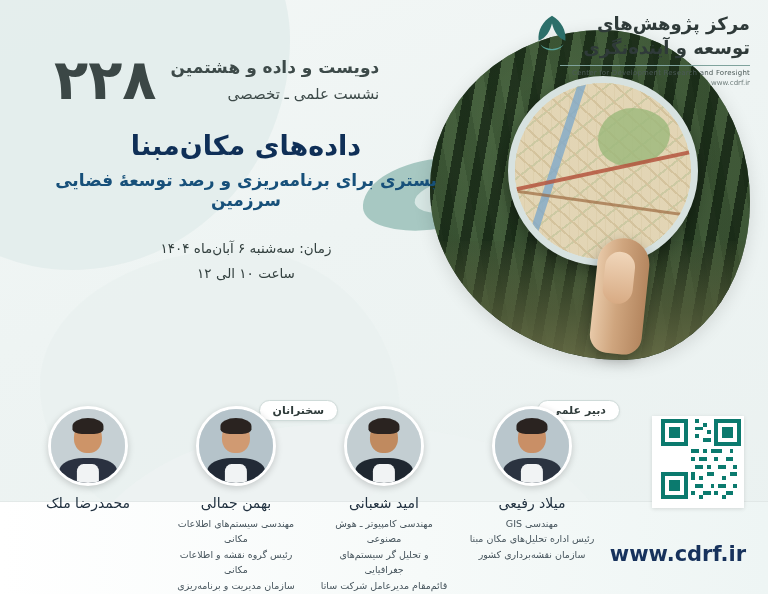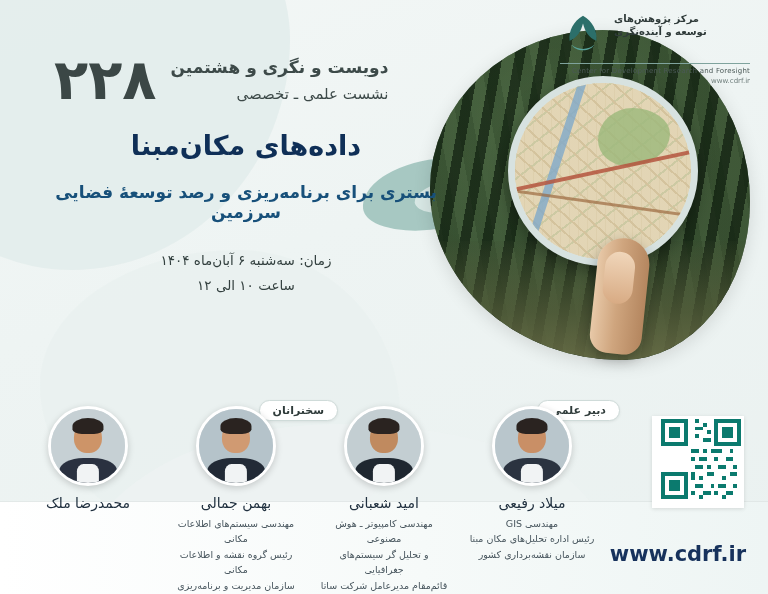--- a/index.html
+++ b/index.html
@@ -218,25 +218,25 @@
     direction: rtl;
     z-index: 5;
   }
   .logo-row {
     display: flex;
     align-items: flex-start;
     justify-content: flex-end;
     gap: 8px;
   }
   .logo-text-fa {
-    text-align: left;
+    text-align: right;
     line-height: 1.32;
     color: #2f3a39;
     font-weight: bold;
-    font-size: 10px;
+    font-size: 18px;
   }
   .logo-mark {
     width: 46px;
     height: 46px;
     flex: 0 0 auto;
   }
   .logo-sep {
     width: 190px;
     height: 1px;
     background: #7fa39d;
@@ -290,21 +290,21 @@
   .sess-words .w2 { font-size: 15px; }
   .title-main {
     margin-top: 22px;
     text-align: center;
     font-size: 27px;
     font-weight: bold;
     color: #0f2f57;
     letter-spacing: -.3px;
   }
   .title-sub {
-    margin-top: 21px;
+    margin-top: 9px;
     text-align: center;
     font-size: 17px;
     font-weight: bold;
     color: #17507a;
   }
   .meta {
     margin-top: 26px;
     text-align: center;
     color: #33403f;
     font-size: 13.5px;
@@ -494,21 +494,21 @@
       </svg>
     </div>
     <div class="logo-sep"></div>
     <div class="logo-text-en">Center for Development Research and Foresight</div>
     <div class="logo-url">www.cdrf.ir</div>
   </div>
 
   <div class="info">
     <div class="sess-row">
       <div class="sess-words">
-        <div class="w1">دویست و نگری و هشتمین</div>
+        <div class="w1">دویست و داده و هشتمین</div>
         <div class="w2">نشست علمی ـ تخصصی</div>
       </div>
       <div class="sess-num">۲۲۸</div>
     </div>
 
     <div class="title-main">داده‌های مکان‌مبنا</div>
     <div class="title-sub">بستری برای برنامه‌ریزی و رصد توسعهٔ فضایی سرزمین</div>
 
     <div class="meta">
       <div>زمان: سه‌شنبه ۶ آبان‌ماه ۱۴۰۴</div>

